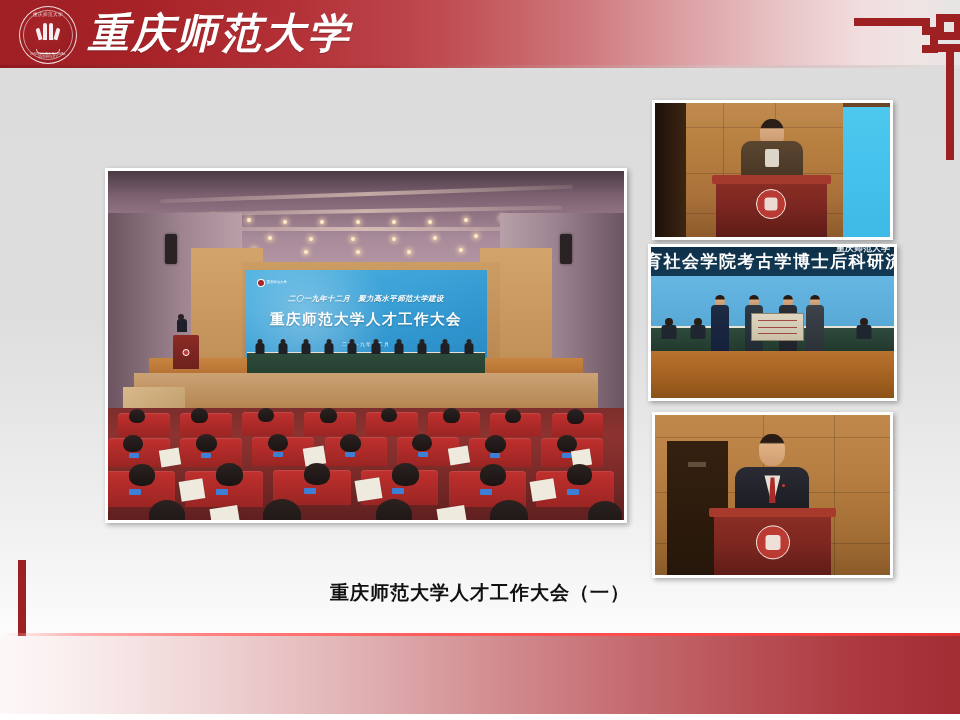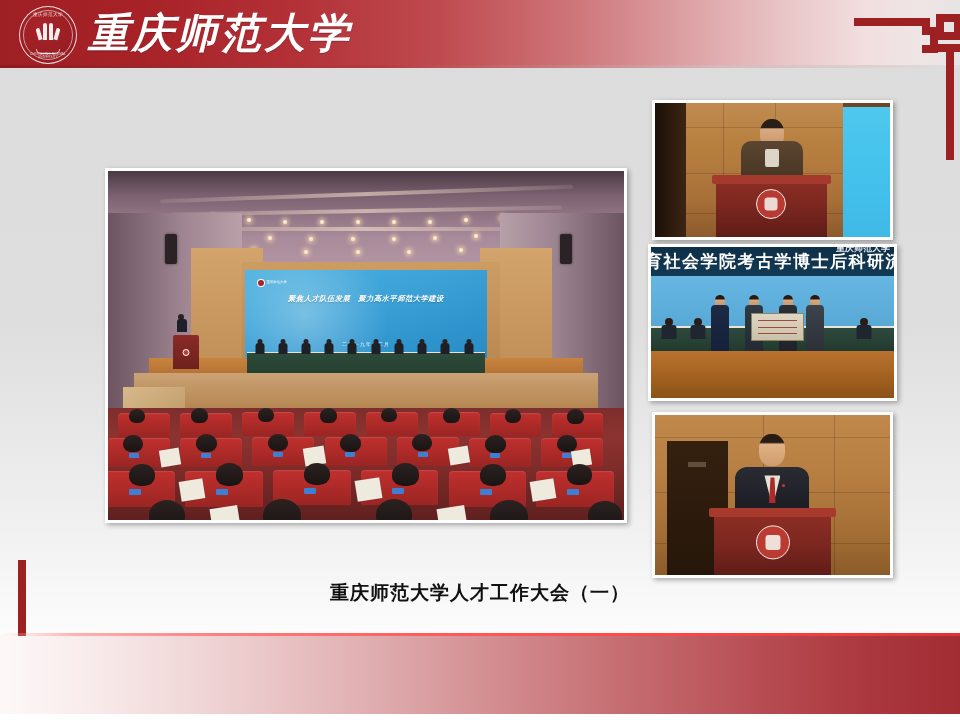--- a/index.html
+++ b/index.html
@@ -539,21 +539,22 @@
     <div class="wood-c"></div>
     <div class="speaker" style="left:11%;top:18%"></div>
     <div class="speaker" style="right:10%;top:18%"></div>
 
     <div class="screen">
       <div class="glow"></div>
       <div class="logo-s">
         <span class="c"></span>
         <span class="t">重庆师范大学</span>
       </div>
-      <div class="l1">聚焦人才队伍发展　聚力高水平师范大学建设</div>
+      <div class="l1">二〇一九年十二月　聚力高水平师范大学建设</div>
+      <div class="l2">重庆师范大学人才工作大会</div>
       <div class="l3">二〇一九年十二月</div>
     </div>
 
     <div class="stage-floor"></div>
     <div class="table"></div>
     <div class="person" style="left:28.5%">
         <span class="hd"></span>
         <span class="bd"></span>
       </div>
     <div class="person" style="left:33%">

